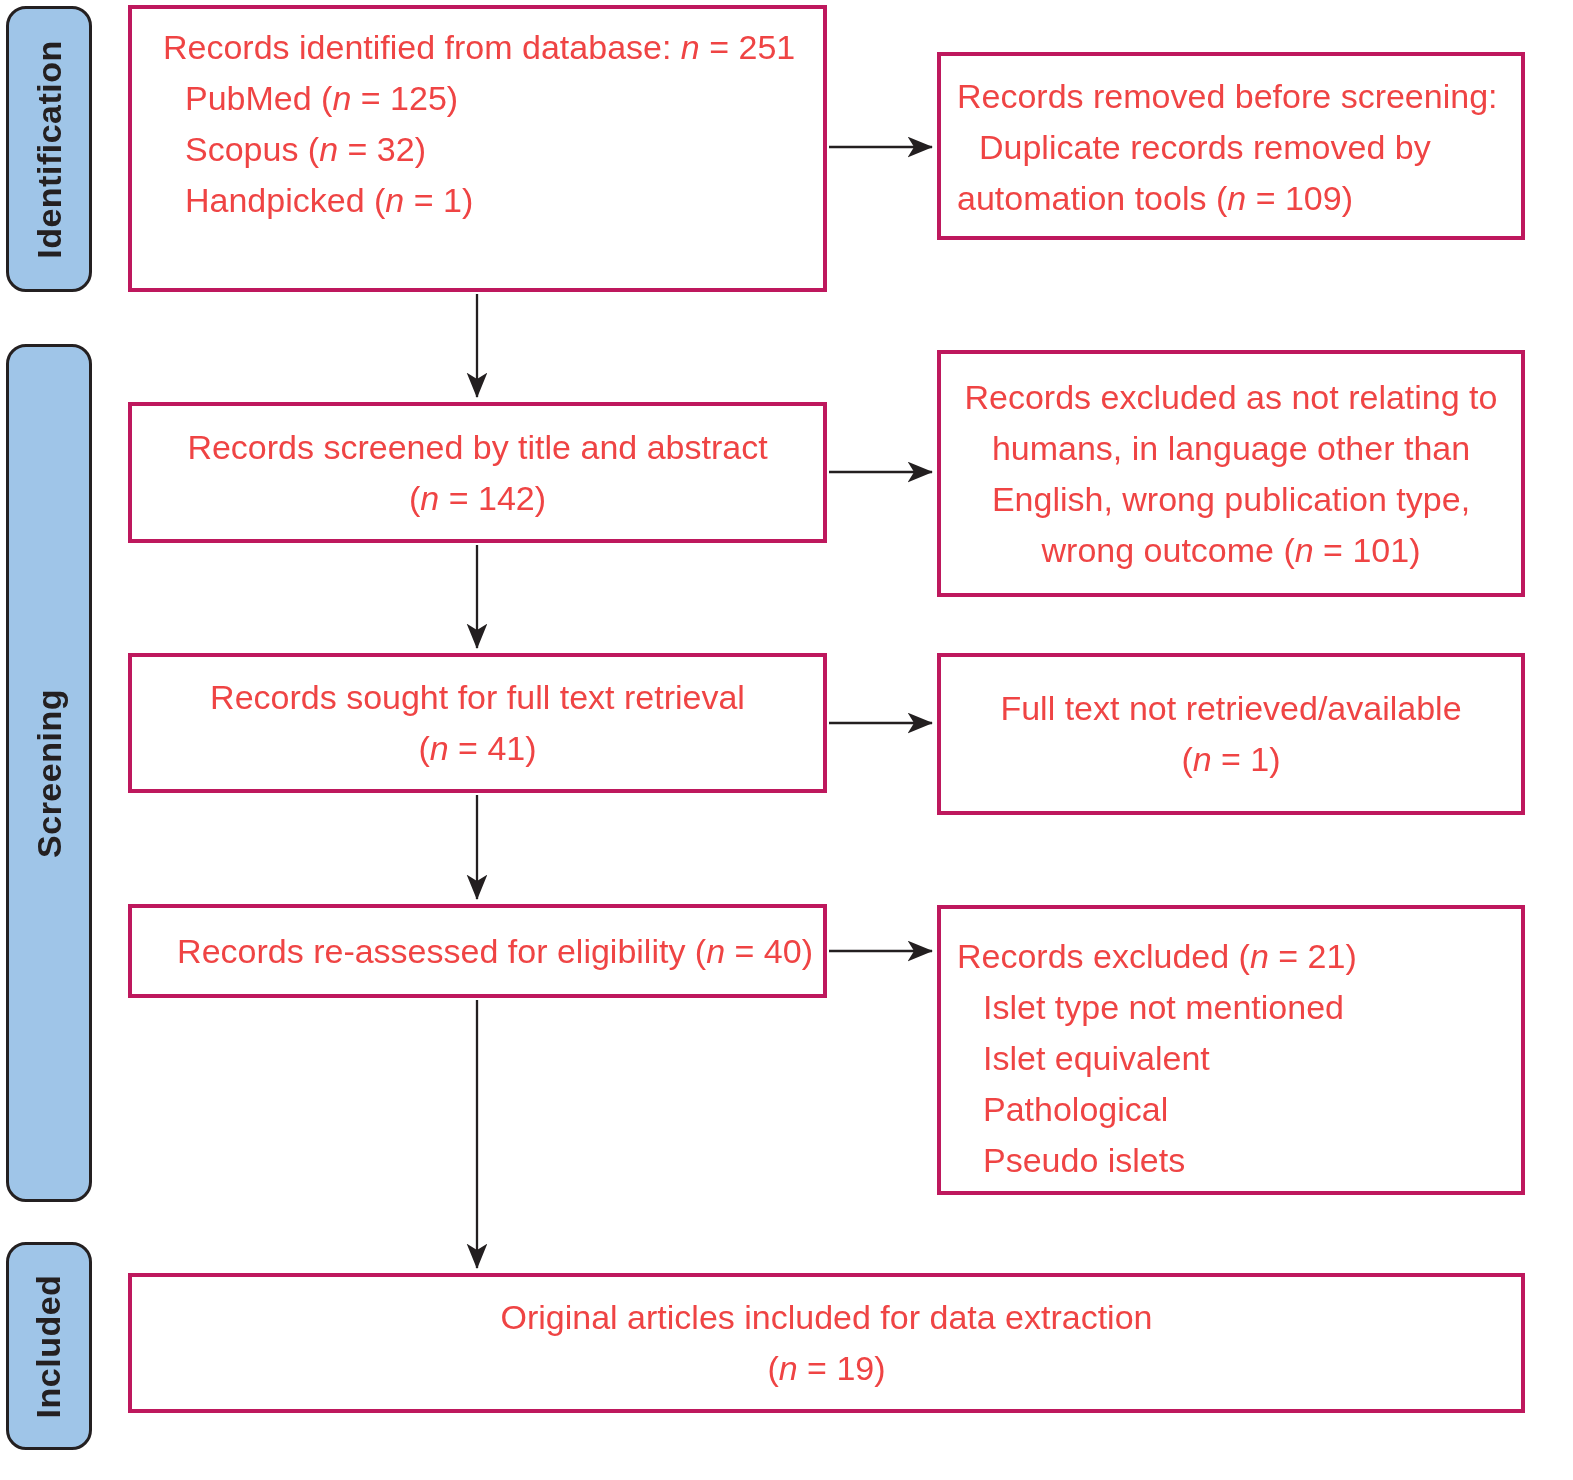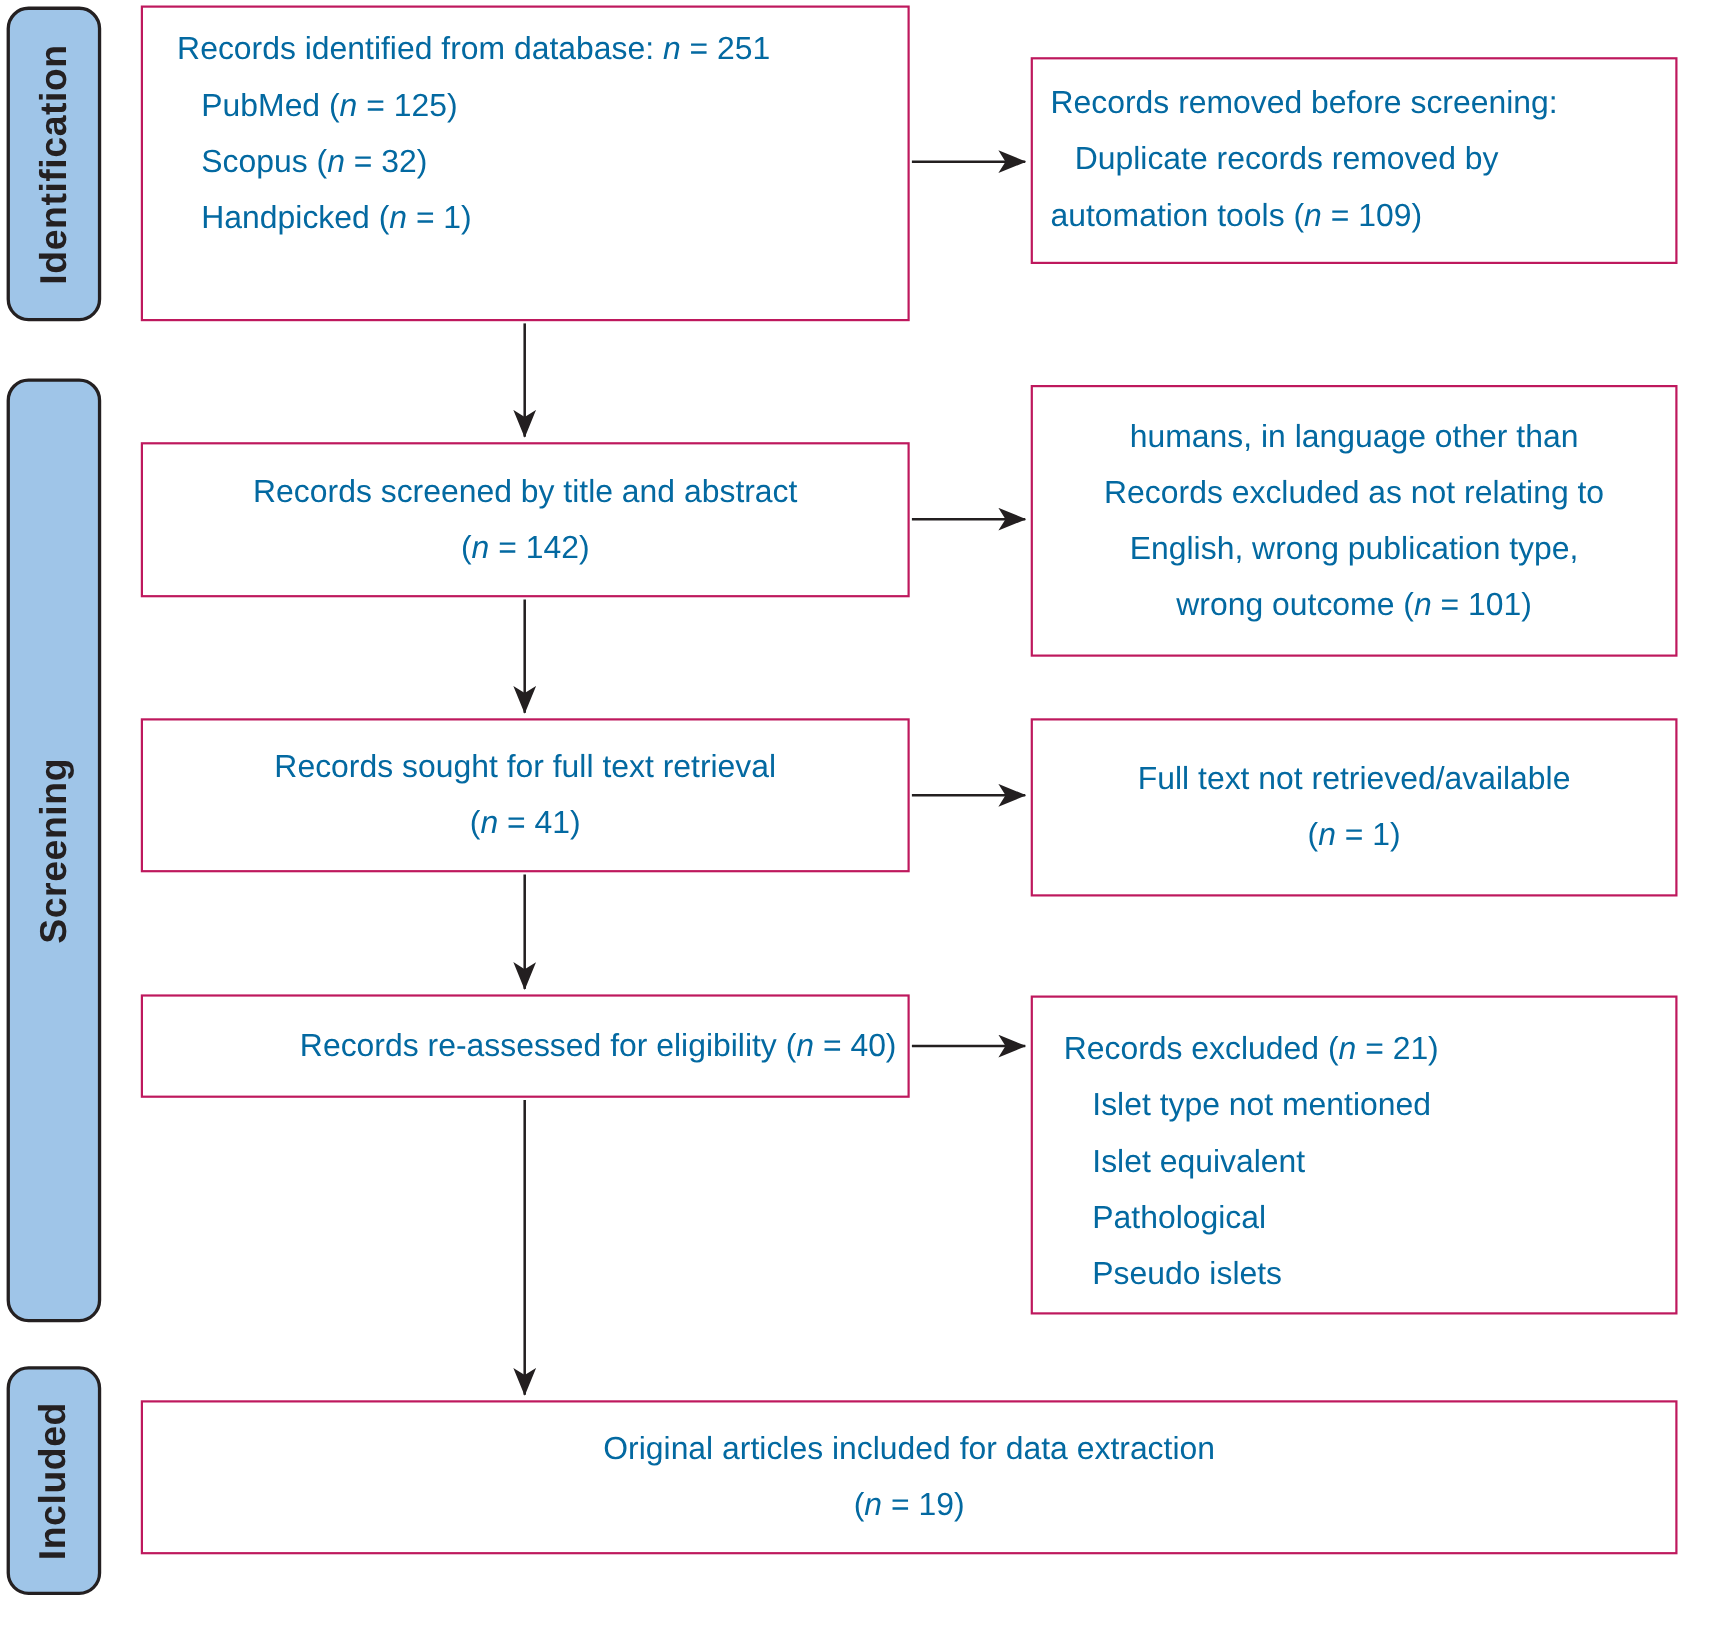--- a/index.html
+++ b/index.html
@@ -15,24 +15,24 @@
     font-family: "Liberation Sans", sans-serif;
     color: #231f20;
     overflow: hidden;
   }
 
   
   .box {
     position: absolute;
     box-sizing: border-box;
     background: #ffffff;
-    border: 2px solid #be185d;
-    font-size: 29px;
+    border: 4px solid #be185d;
+    font-size: 34px;
     line-height: 51px;
-    color: #0369a1;
+    color: #ef4444;
   }
   .box.left-align {
     padding: 13px 12px 0 31px;
     text-align: left;
   }
   .box.center-align {
     display: flex;
     flex-direction: column;
     justify-content: center;
     align-items: center;
@@ -53,21 +53,21 @@
   
   #box-identified   { left: 128px; top: 5px;    width: 699px;  height: 287px; }
   #box-screened     { left: 128px; top: 402px;  width: 699px;  height: 141px; }
   #box-sought       { left: 128px; top: 653px;  width: 699px;  height: 140px; }
   #box-reassessed   { left: 128px; top: 904px;  width: 699px;  height: 94px;  }
   #box-included     { left: 128px; top: 1273px; width: 1397px; height: 140px; }
 
   #box-removed      { left: 937px; top: 52px;   width: 588px;  height: 188px; padding: 15px 8px 0 16px; }
   #box-excl-screen  { left: 937px; top: 350px;  width: 588px;  height: 247px; }
   #box-notretrieved { left: 937px; top: 653px;  width: 588px;  height: 162px; }
-  #box-excl-elig    { left: 937px; top: 905px;  width: 588px;  height: 290px; padding: 22px 8px 0 28px; }
+  #box-excl-elig    { left: 937px; top: 905px;  width: 588px;  height: 290px; padding: 22px 8px 0 16px; }
   #box-excl-elig .ln.ind { padding-left: 26px; }
 
   
   .stage-label {
     position: absolute;
     box-sizing: border-box;
     background: #9fc5e8;
     border: 3px solid #242021;
     border-radius: 20px;
     display: flex;
@@ -140,22 +140,22 @@
     <div class="ln">(<i>n</i> = 19)</div>
   </div>
 
   <div class="box left-align" id="box-removed">
     <div class="ln">Records removed before screening:</div>
     <div class="ln ind">Duplicate records removed by</div>
     <div class="ln">automation tools (<i>n</i> = 109)</div>
   </div>
 
   <div class="box center-align" id="box-excl-screen">
+    <div class="ln">Records excluded as not relating to</div>
     <div class="ln">humans, in language other than</div>
-    <div class="ln">Records excluded as not relating to</div>
     <div class="ln">English, wrong publication type,</div>
     <div class="ln">wrong outcome (<i>n</i> = 101)</div>
   </div>
 
   <div class="box center-align" id="box-notretrieved">
     <div class="ln">Full text not retrieved/available</div>
     <div class="ln">(<i>n</i> = 1)</div>
   </div>
 
   <div class="box left-align" id="box-excl-elig">

